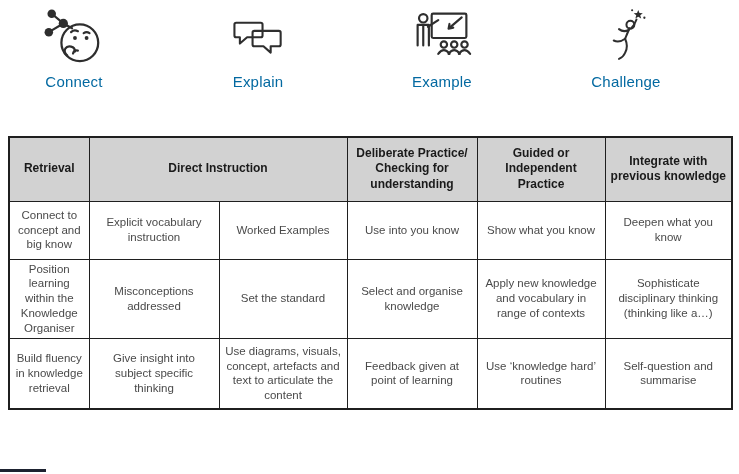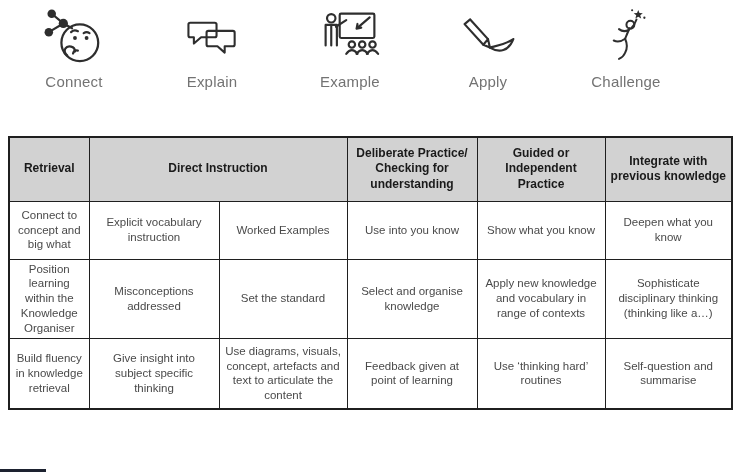--- a/index.html
+++ b/index.html
@@ -18,21 +18,21 @@
   }
   .icon-item{
     display:flex;flex-direction:column;align-items:center;
     width:100px;
   }
   .icon-box{height:62px;display:flex;align-items:flex-end;justify-content:center;}
   .icon-box svg{display:block;}
   .icon-label{
     margin-top:5px;
     font-size:15px;letter-spacing:.2px;
-    color:#737373;
+    color:#0369a1;
   }
 
   
   table.method-table{
     position:absolute;left:8px;top:136px;
     width:723px;
     border-collapse:collapse;
     table-layout:fixed;
     border:2px solid #1f1f1f;
   }
@@ -118,30 +118,20 @@
           <circle class="ic" cx="45" cy="39" r="3.4"></circle>
           <path class="ic" d="M39,49 q6,-8 12,0"></path>
           <circle class="ic" cx="56" cy="39" r="3.4"></circle>
           <path class="ic" d="M50,49 q6,-8 12,0"></path>
         </svg>
       </div>
       <div class="icon-label">Example</div>
     </div>
 
 
-    <div class="icon-item">
-      <div class="icon-box">
-        <svg width="60" height="54" viewBox="0 0 64 56">
-          <path class="ic" d="M7,10 L27,32 M13,5 L32,26 M7,10 L13,5"></path>
-          <path class="ic" d="M27,32 L32,26 L34,35 z"></path>
-          <path class="ic" d="M34,35 C44,41 54,39 59,26 C50,32 42,33 34,35"></path>
-        </svg>
-      </div>
-      <div class="icon-label">Apply</div>
-    </div>
 
     <div class="icon-item">
       <div class="icon-box">
         <svg width="56" height="62" viewBox="0 0 64 64">
           <polygon class="ic-fill" points="46,1 47.4,4.6 51.2,4.8 48.3,7.2 49.3,10.9 46,8.8 42.7,10.9 43.7,7.2 40.8,4.8 44.6,4.6"></polygon>
           <circle class="ic-fill" cx="53" cy="10" r="1.3"></circle>
           <circle class="ic-fill" cx="39" cy="1.5" r="1.2"></circle>
           <circle class="ic" cx="37" cy="18" r="4.5"></circle>
           <path class="ic" d="M38,22 Q42,18 44,12"></path>
           <path class="ic" d="M35,24 Q29,27 24,23"></path>
@@ -166,41 +156,41 @@
     </colgroup>
     <tbody>
         <tr style="height:64px">
       <th>Retrieval</th>
       <th colspan="2">Direct Instruction</th>
       <th>Deliberate Practice/ Checking for understanding</th>
       <th>Guided or Independent Practice</th>
       <th>Integrate with previous knowledge</th>
     </tr>
     <tr style="height:58px">
-      <td>Connect to concept and big what</td>
+      <td>Connect to concept and big know</td>
       <td>Explicit vocabulary instruction</td>
       <td>Worked Examples</td>
       <td>Use into you know</td>
       <td>Show what you know</td>
       <td>Deepen what you know</td>
     </tr>
     <tr style="height:77px">
       <td>Position learning within the Knowledge Organiser</td>
       <td>Misconceptions addressed</td>
       <td>Set the standard</td>
       <td>Select and organise knowledge</td>
       <td>Apply new knowledge and vocabulary in range of contexts</td>
       <td>Sophisticate disciplinary thinking (thinking like a…)</td>
     </tr>
     <tr style="height:70px">
       <td>Build fluency in knowledge retrieval</td>
       <td>Give insight into subject specific thinking</td>
       <td>Use diagrams, visuals, concept, artefacts and text to articulate the content</td>
       <td>Feedback given at point of learning</td>
-      <td>Use ‘thinking hard’ routines</td>
+      <td>Use ‘knowledge hard’ routines</td>
       <td>Self-question and summarise</td>
     </tr>
   </tbody>
     </table>
 
   <div class="bottom-sliver"></div>
 
 </div>
 
 </body></html>

